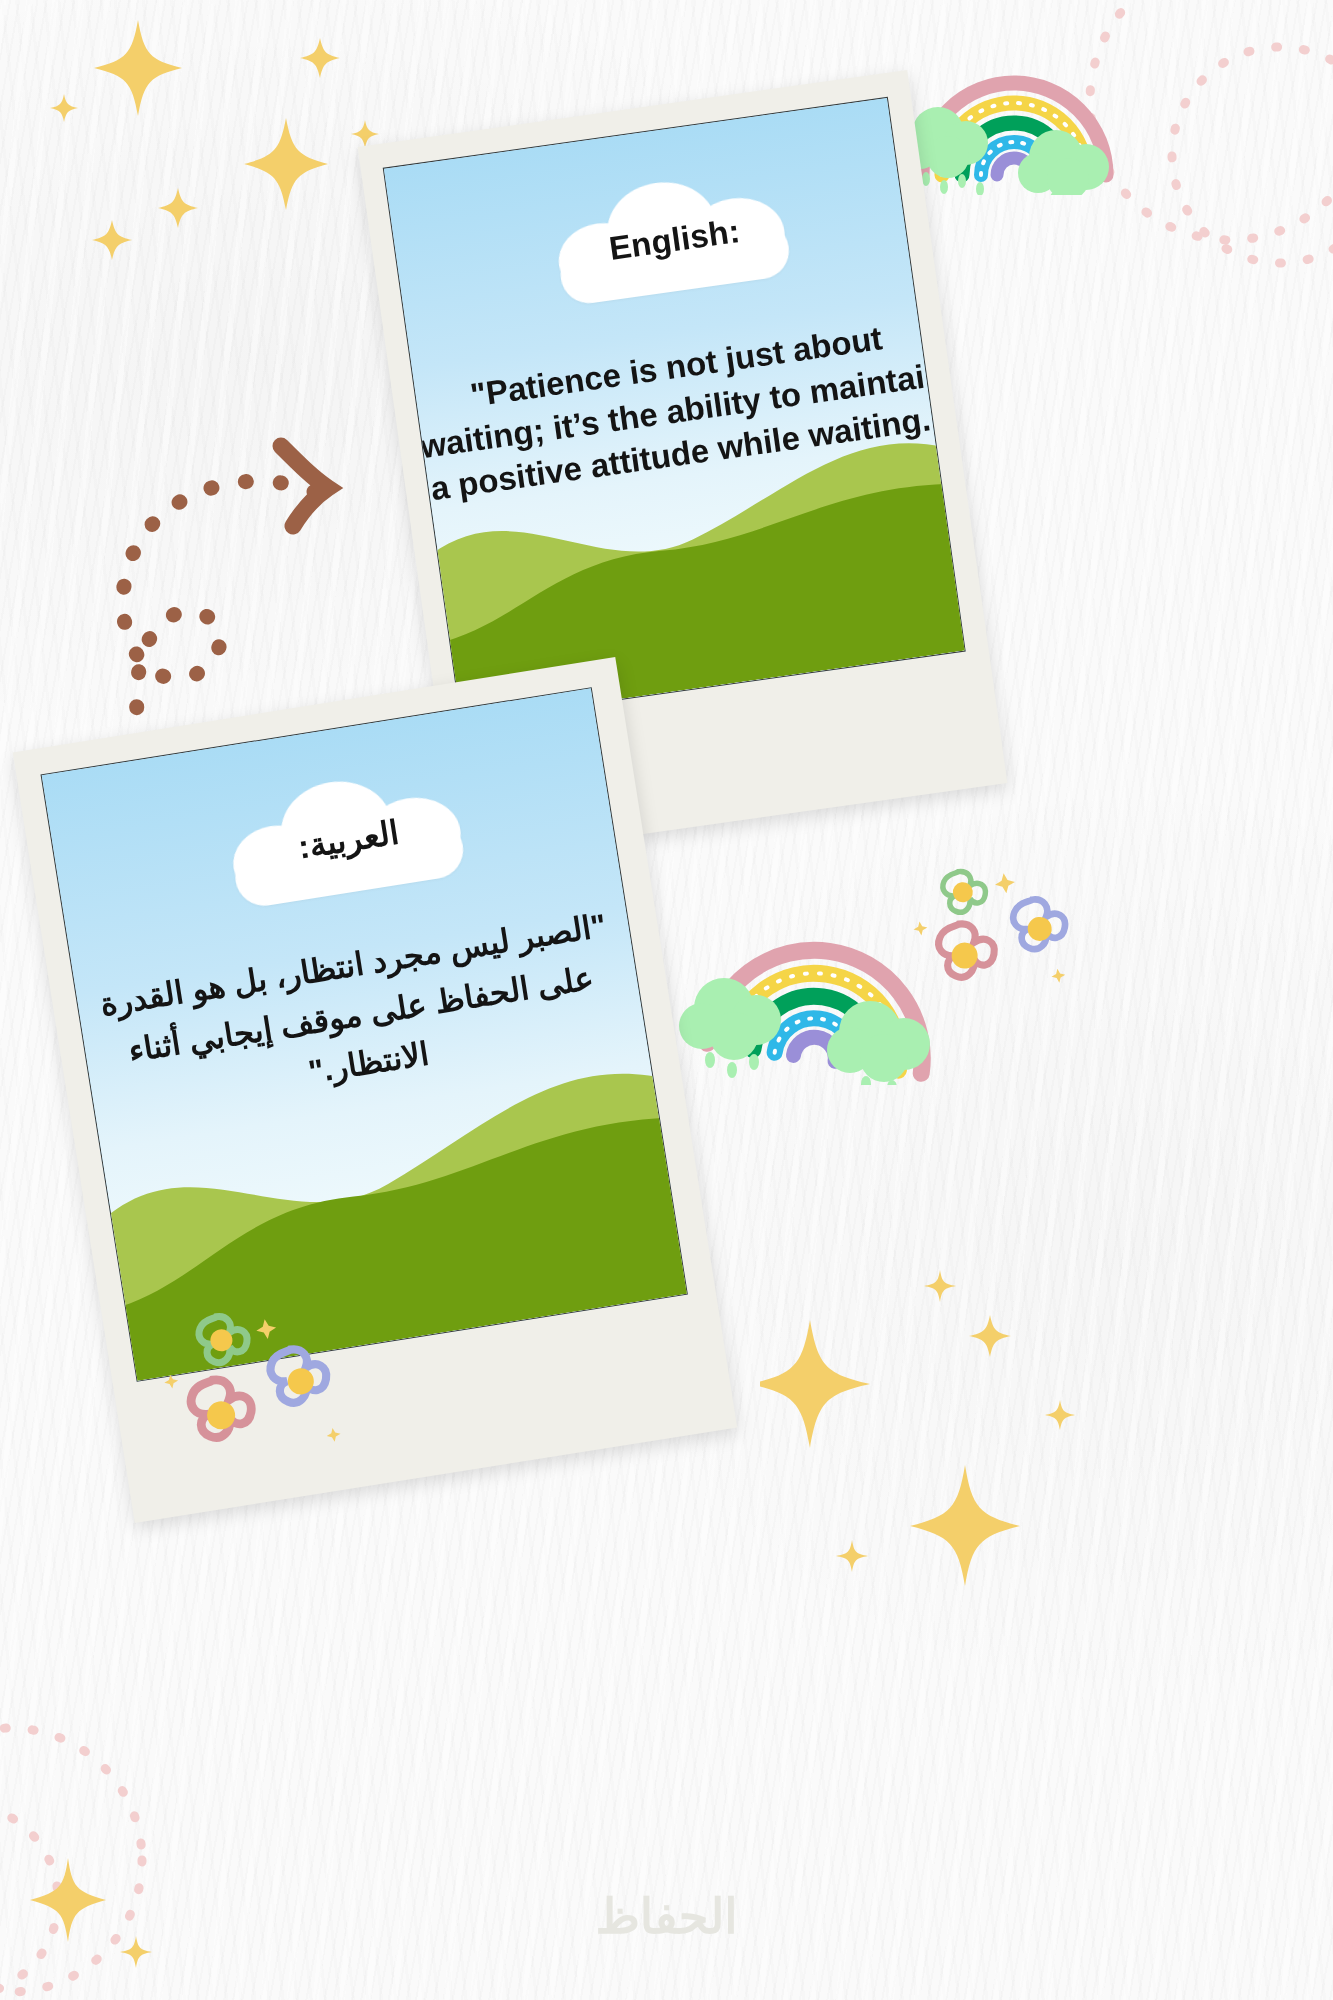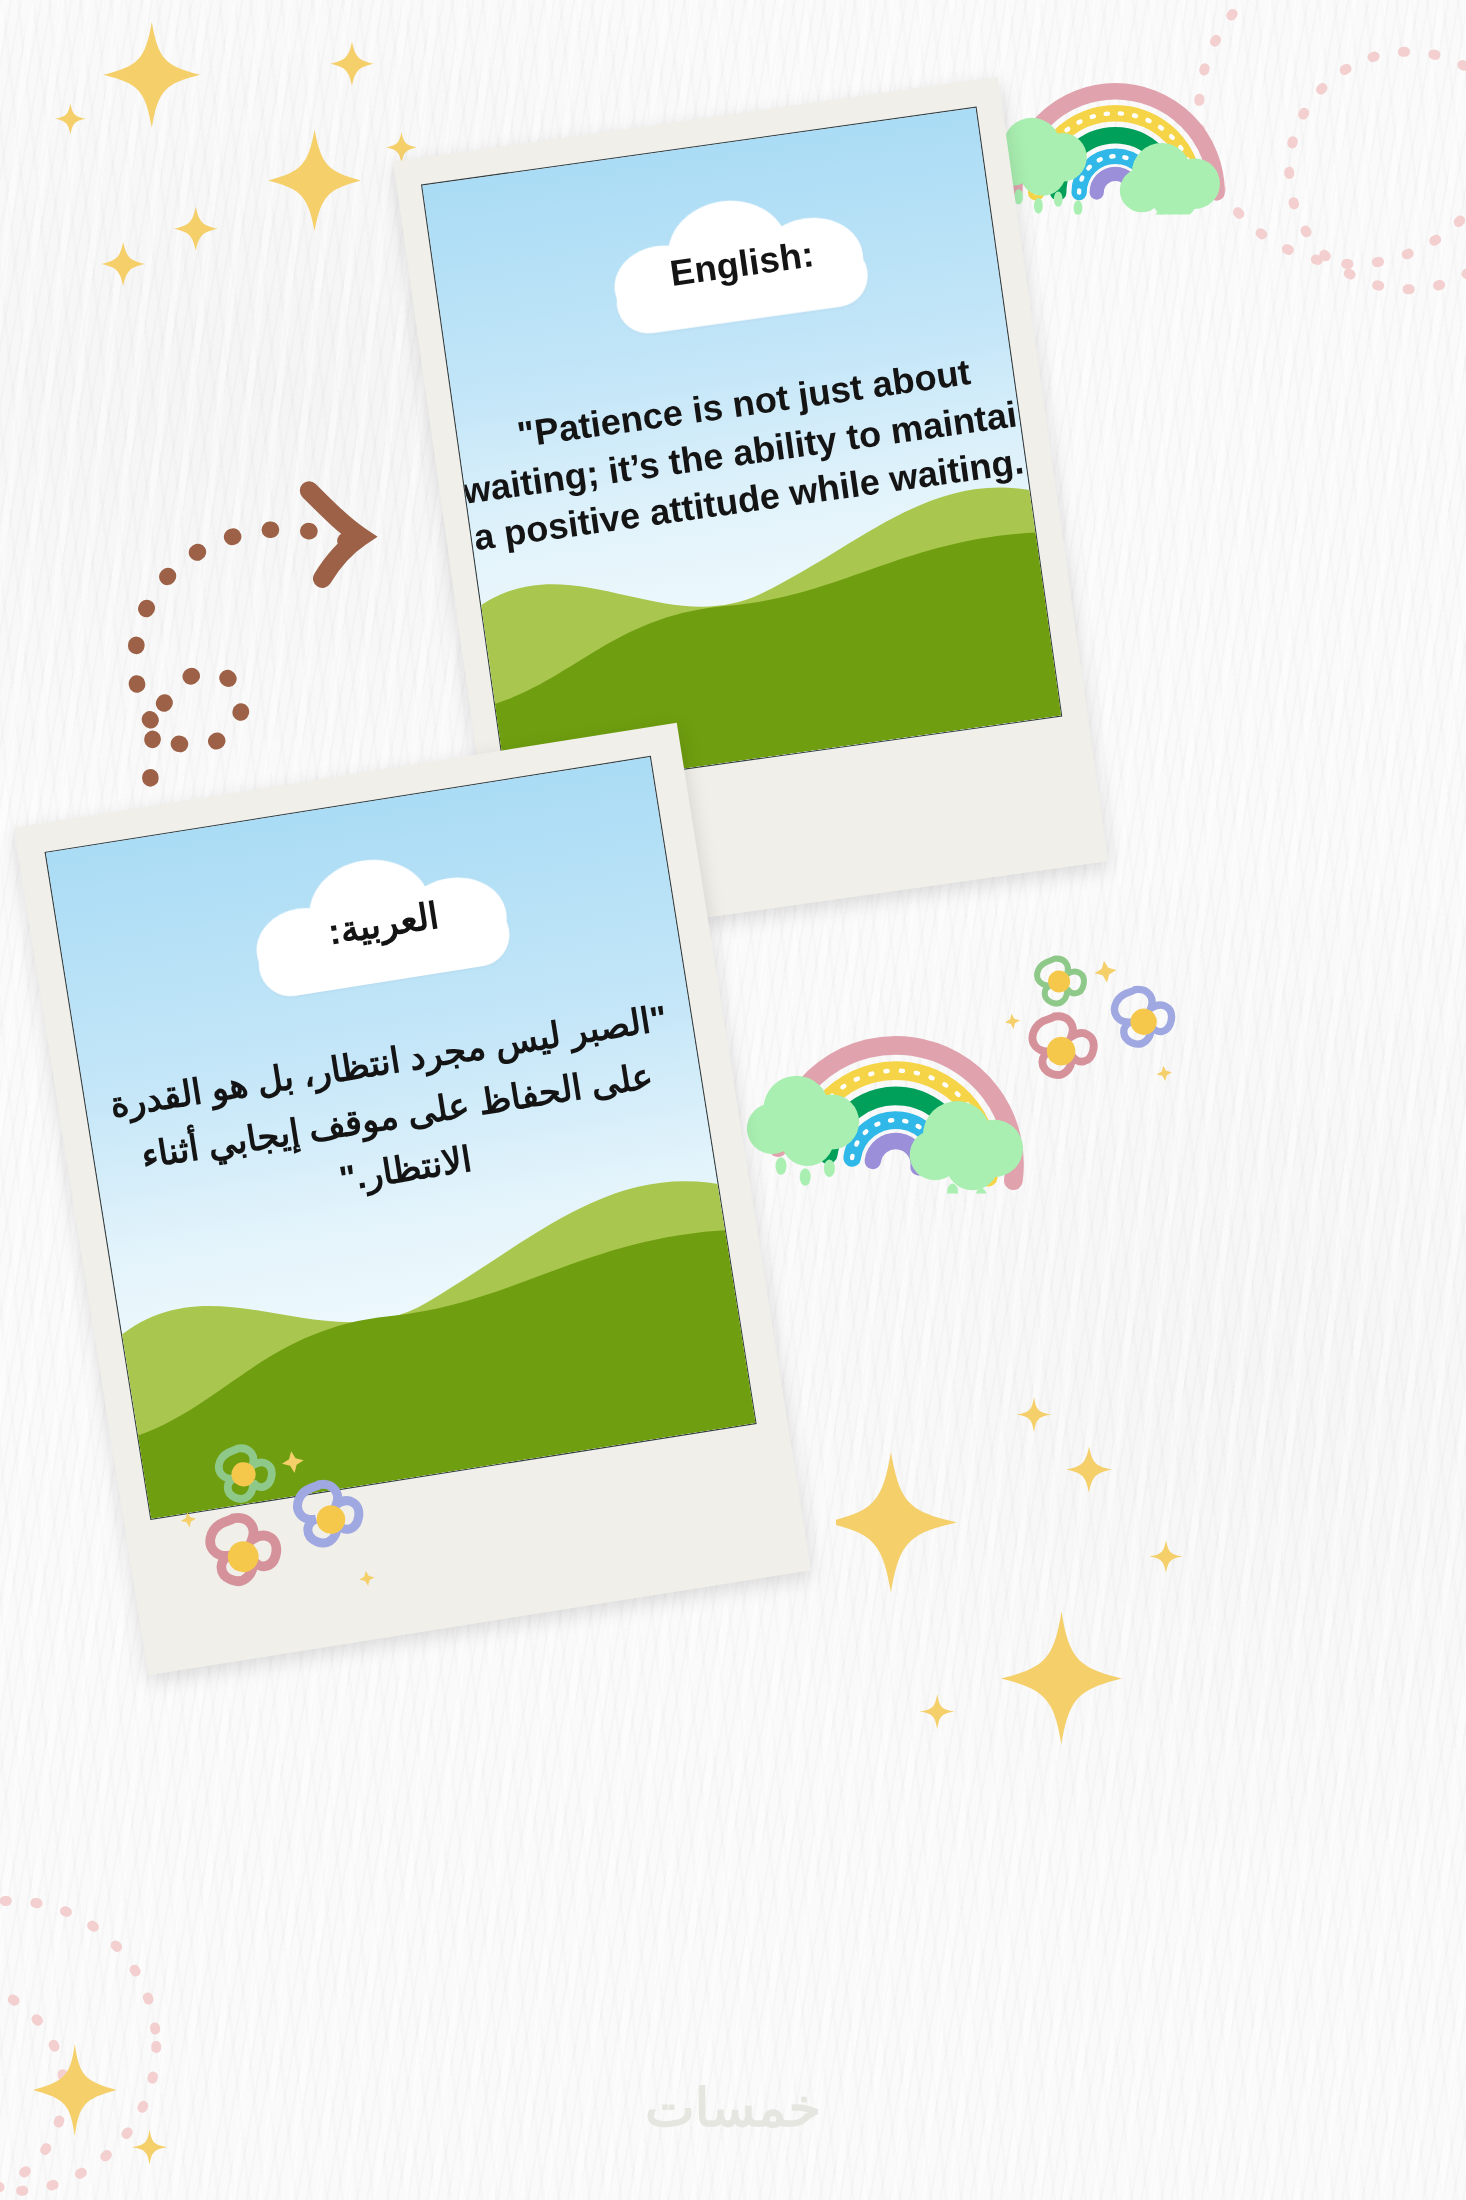--- a/index.html
+++ b/index.html
@@ -302,15 +302,15 @@
     </g>
   </svg>
 
   <svg class="deco" style="left:10px; top:1840px; width:170px; height:160px;" viewBox="0 0 170 160">
     <g fill="#f4cf6a">
       <path d="M58 18 C62 46 66 52 96 60 C66 68 62 74 58 102 C54 74 50 68 20 60 C50 52 54 46 58 18Z"></path>
       <path d="M126 96 C128 108 130 110 142 112 C130 114 128 116 126 128 C124 116 122 114 110 112 C122 110 124 108 126 96Z"></path>
     </g>
   </svg>
 
-  <div class="watermark" style="left:0; right:0; top:1888px; text-align:center; font-size:48px;">خمسات</div>
+  <div class="watermark" style="left:0; right:0; top:1888px; text-align:center; font-size:48px;">الحفاظ</div>
 
 </div>
 
 </body></html>

